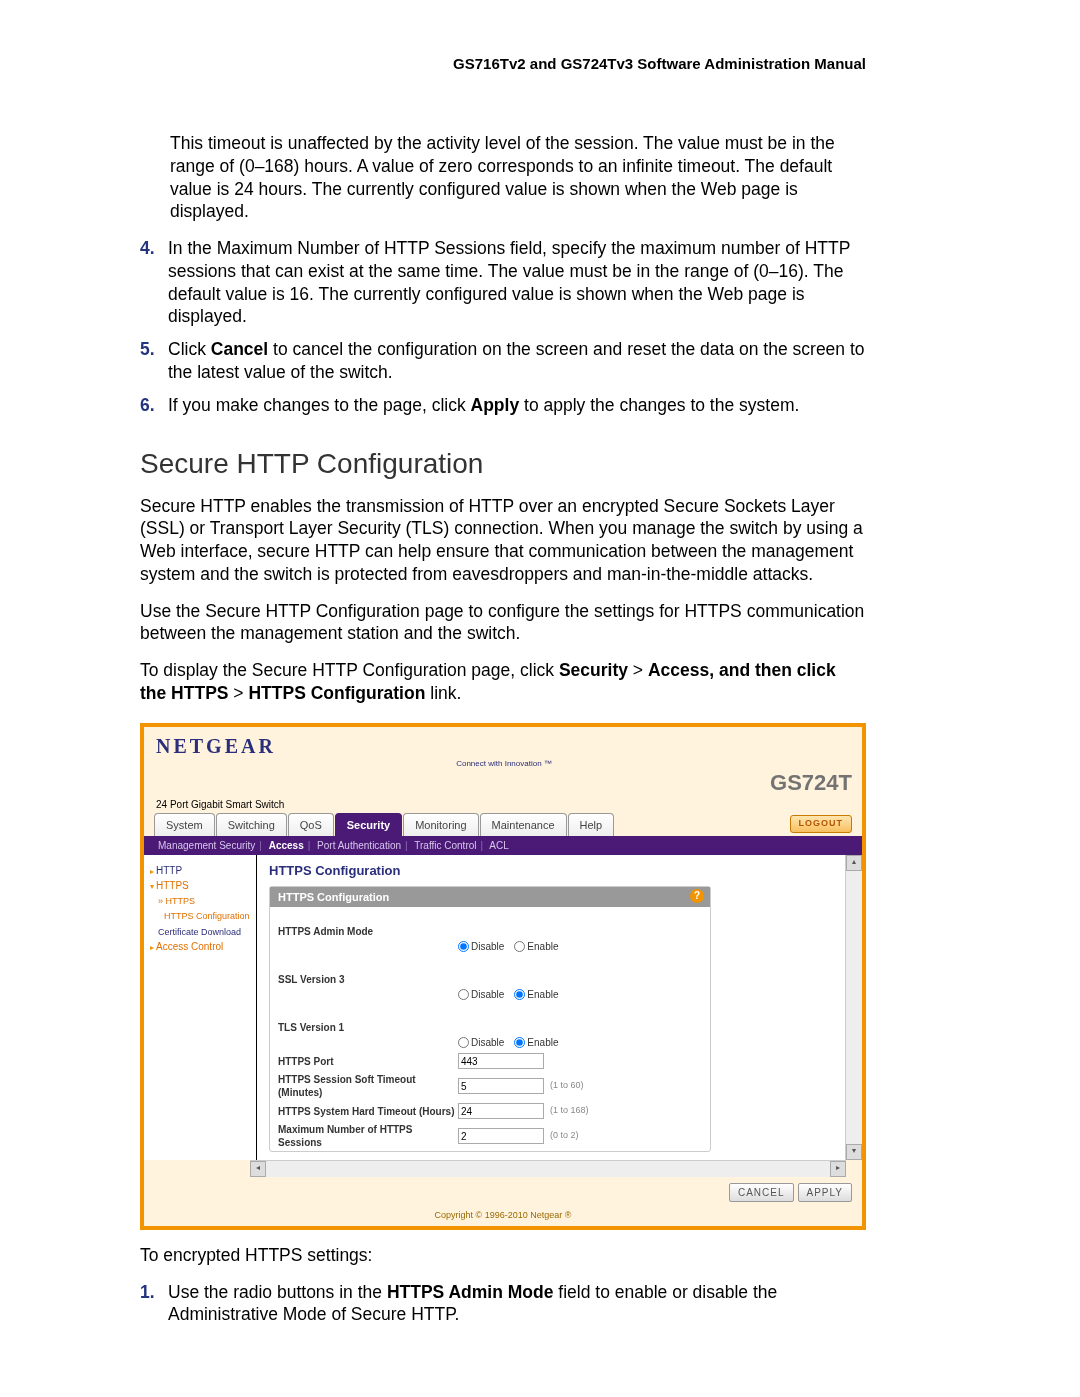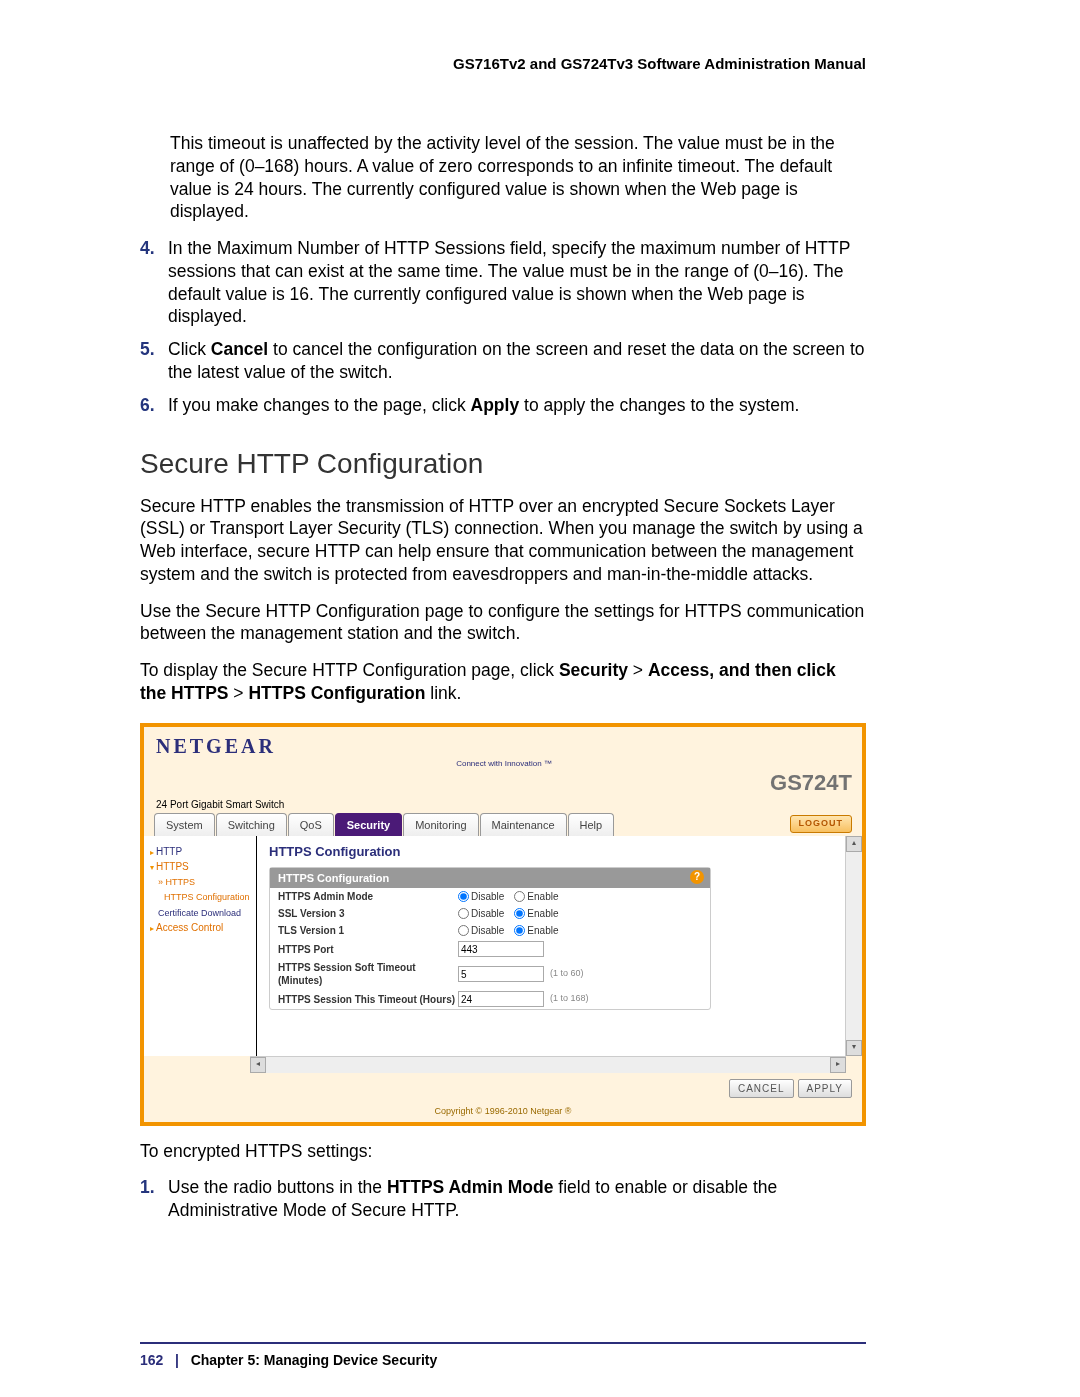--- a/index.html
+++ b/index.html
@@ -193,21 +193,21 @@
     line-height: 14px;
   }
   .ss-row {
     display: flex;
     align-items: center;
     padding: 2px 8px;
     font-size: 10px;
     color: #333;
   }
   .ss-row .lbl { width: 180px; font-weight: bold; }
-  .ss-row .opts { width: 130px; display:flex; gap:10px;}
+  .ss-row .opts { width: 130px; display:flex; gap:10px;margin-top:31px;}
   .ss-row .opts label { display:flex; align-items:center; gap:2px; font-weight:normal;}
   .ss-row .hint { color: #888; font-size: 9px; margin-left:6px;}
   .ss-row input.txt {
     width: 80px;
     height: 14px;
     border: 1px solid #aaa;
     font-size: 10px;
     padding: 0 2px;
   }
   .ss-row input[type=radio]{ margin:0; width:11px; height:11px;}
@@ -317,20 +317,27 @@
       <div class="ss-tabs">
         <div class="ss-tab">System</div>
         <div class="ss-tab">Switching</div>
         <div class="ss-tab">QoS</div>
         <div class="ss-tab active">Security</div>
         <div class="ss-tab">Monitoring</div>
         <div class="ss-tab">Maintenance</div>
         <div class="ss-tab">Help</div>
         <div class="ss-logout">LOGOUT</div>
       </div>
+      <div class="ss-subnav">
+        <span>Management Security</span><span class="sep">|</span>
+        <span class="active">Access</span><span class="sep">|</span>
+        <span>Port Authentication</span><span class="sep">|</span>
+        <span>Traffic Control</span><span class="sep">|</span>
+        <span>ACL</span>
+      </div>
       <div class="ss-main">
         <div class="ss-side">
           <div><span class="caret">▸</span><span class="lnk">HTTP</span></div>
           <div><span class="caret">▾</span><span class="lnk orange">HTTPS</span></div>
           <div class="sub"><span class="lnk orange" style="font-size:9px;">» HTTPS</span></div>
           <div class="sub"><span class="lnk orange" style="font-size:9px;margin-left:6px;">HTTPS Configuration</span></div>
           <div class="sub"><span class="lnk" style="font-size:9px;">Certificate Download</span></div>
           <div><span class="caret">▸</span><span class="lnk orange">Access Control</span></div>
         </div>
         <div class="ss-content">
@@ -382,23 +389,28 @@
             <div class="ss-row">
               <span class="lbl">HTTPS Port</span>
               <input class="txt" value="443" style="">
             </div>
             <div class="ss-row">
               <span class="lbl">HTTPS Session Soft Timeout (Minutes)</span>
               <input class="txt" value="5" style="">
               <span class="hint">(1 to 60)</span>
             </div>
             <div class="ss-row">
-              <span class="lbl">HTTPS Session This Timeout (Hours)</span>
+              <span class="lbl">HTTPS System Hard Timeout (Hours)</span>
               <input class="txt" value="24" style="">
               <span class="hint">(1 to 168)</span>
+            </div>
+            <div class="ss-row">
+              <span class="lbl">Maximum Number of HTTPS Sessions</span>
+              <input class="txt" value="2" style="">
+              <span class="hint">(0 to 2)</span>
             </div>
           </div>
         </div>
         <div class="ss-scroll-v">
           <div class="arrow">▴</div>
           <div class="track"></div>
           <div class="arrow">▾</div>
         </div>
       </div>
       <div class="ss-hscroll">

